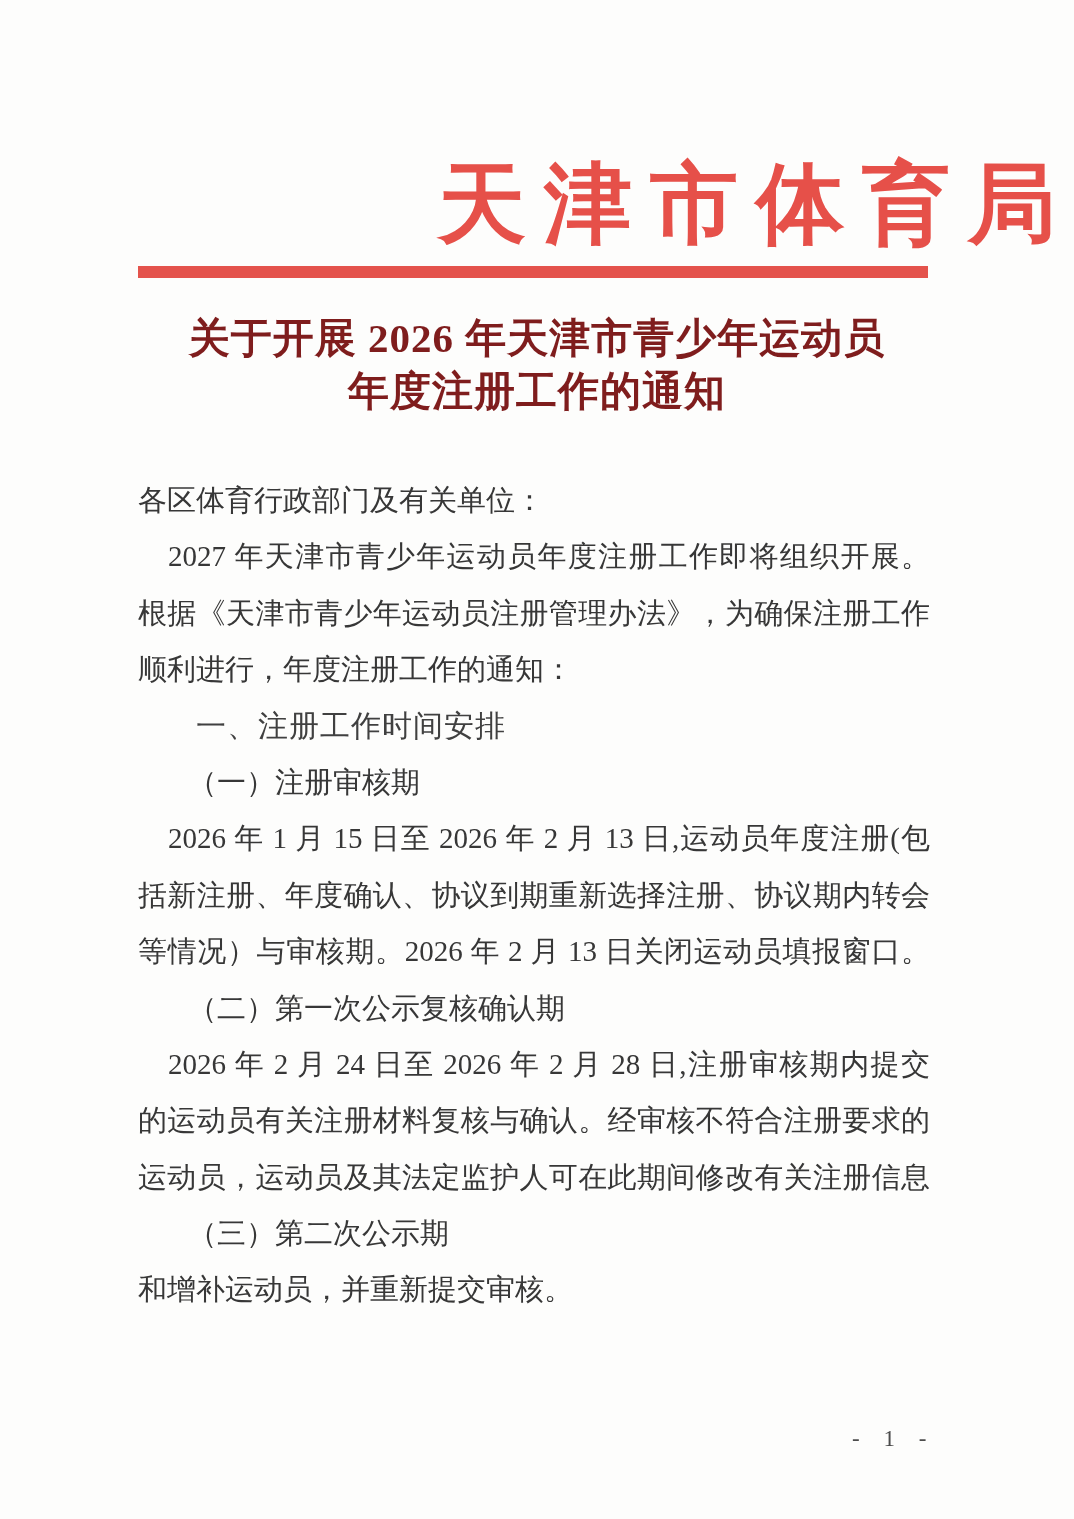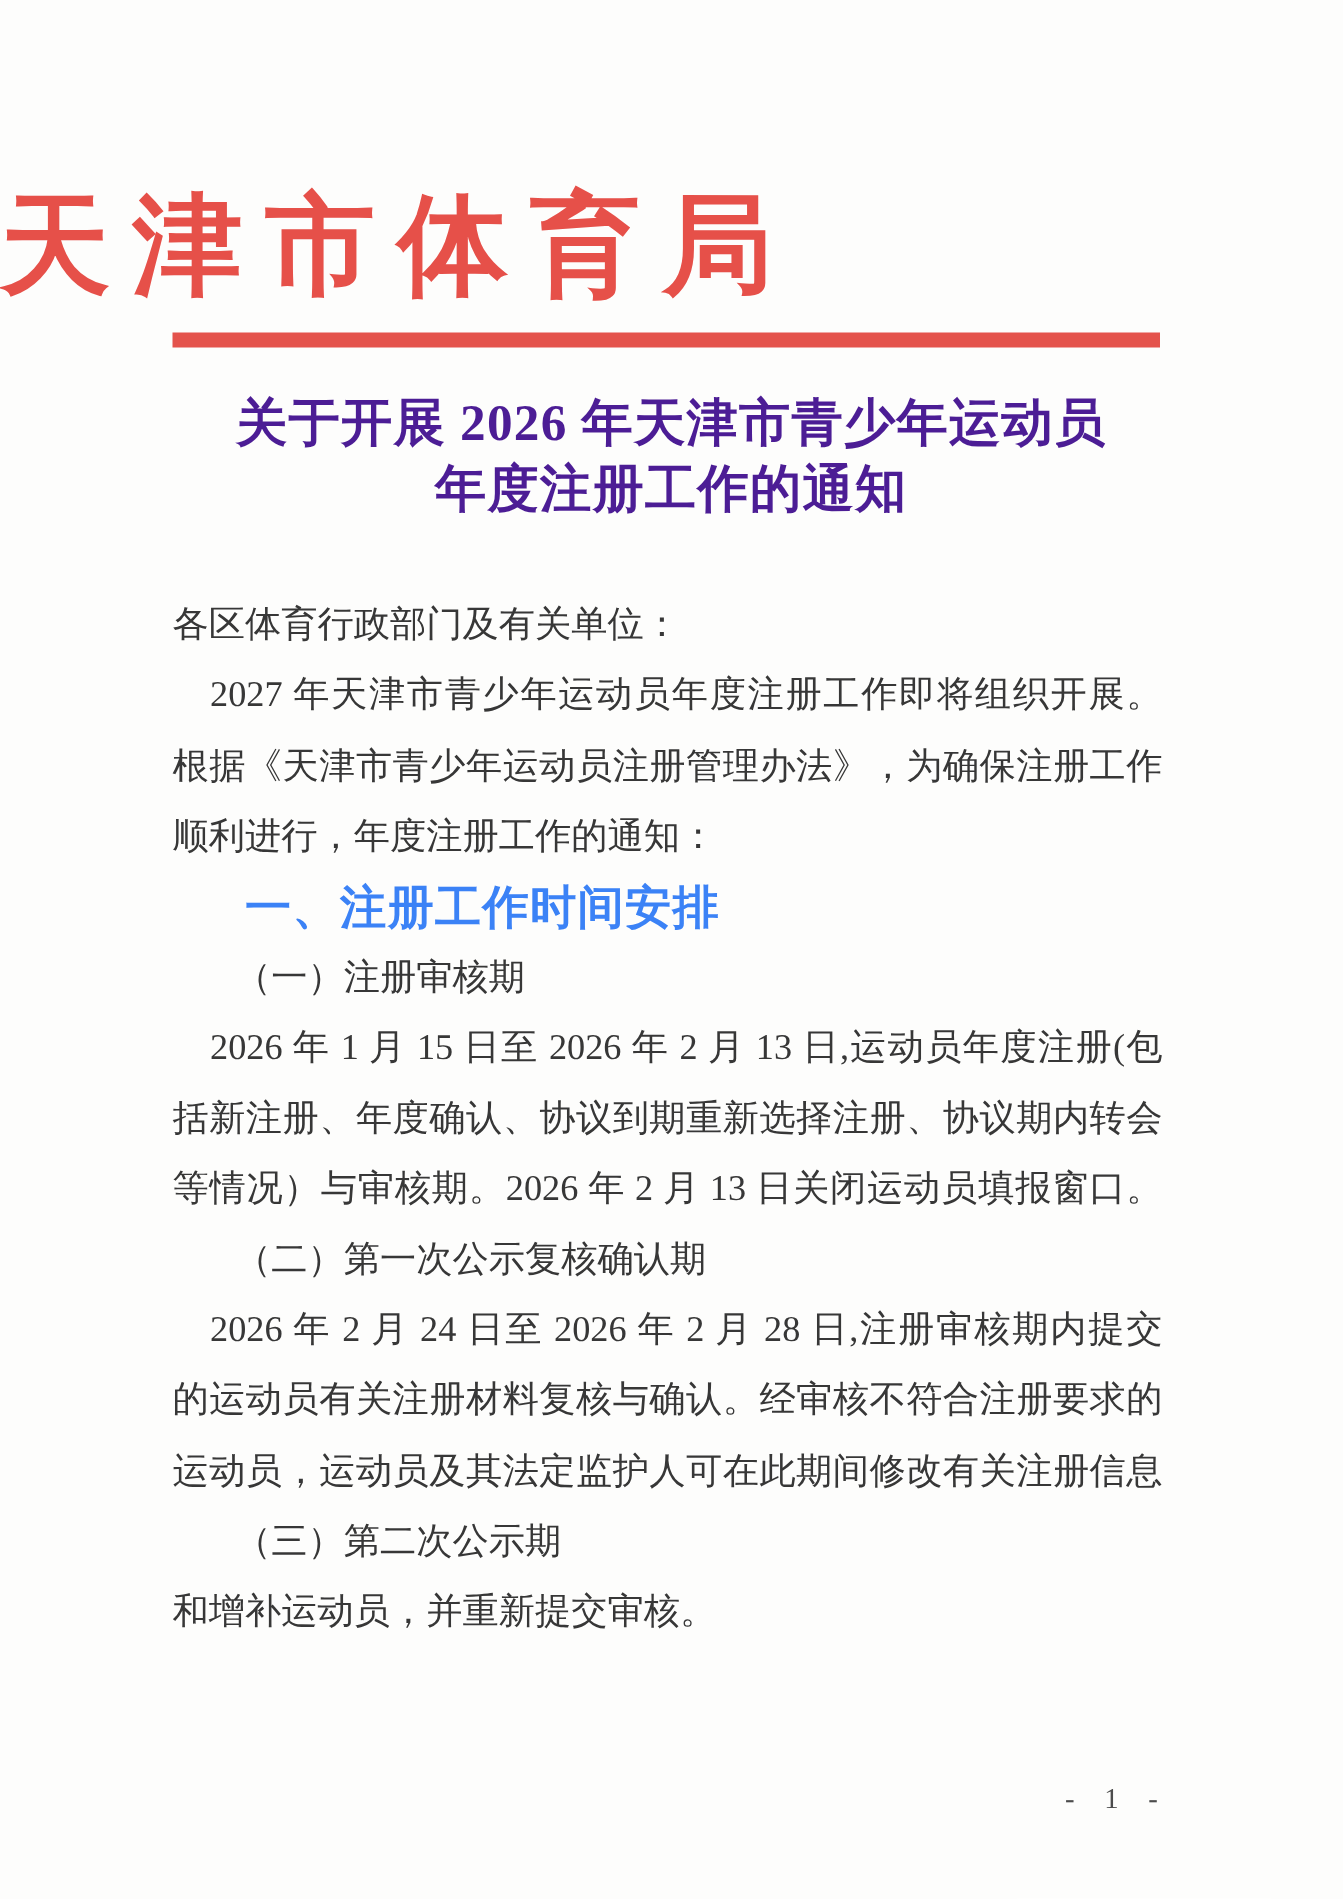--- a/index.html
+++ b/index.html
@@ -7,40 +7,40 @@
     position:relative;
     width:1074px;height:1519px;
     background:#fdfdfc;
     overflow:hidden;
     font-family:"Liberation Serif","DejaVu Serif",serif;
     color:#343434;
   }
   .agency{
     position:absolute;
     top:160px;left:0;width:100%;
-    text-align:left;
+    text-align:right;
     font-size:88px;
     font-weight:bold;
     line-height:1.0;
     letter-spacing:18px;
     box-sizing:border-box;
-    font-family:Liberation Mono, monospace;
+    font-family:Liberation Sans, sans-serif;
   }
   .red-divider{
     position:absolute;
     top:266px;left:138px;
     width:790px;height:12px;
   }
   .doc-title{
     position:absolute;
     top:312px;left:0;width:100%;
     text-align:center;
     font-size:41px;
     font-weight:bold;
-    color:#4c1d95;
+    color:#7f1d1d;
     line-height:53px;
     letter-spacing:1px;
   }
   .body-lines{
     position:absolute;
     top:472px;left:138px;
     width:792px;
   }
   .bline{
     font-size:29px;
@@ -50,24 +50,24 @@
     color:#373737;
   }
   .bline.j{
     text-align:justify;
     text-align-last:justify;
   }
   .bline.ind-para{ text-indent:30px; }
   .bline.ind-sub{ text-indent:50px; }
   .bline.ind-heading{ text-indent:58px; }
   .bline.hd{
-    font-weight:bold;
+    font-weight:normal;
     font-family:"Liberation Sans","DejaVu Sans",sans-serif;
-    font-size:37px;
-    color:#3b82f6;
+    font-size:30px;
+    color:#404040;
     letter-spacing:1px;
   }
   .page-number{
     position:absolute;
     top:1426px;left:852px;
     font-size:23px;
     color:#4c4c4c;
     letter-spacing:5px;
     word-spacing:8px;
     font-family:"Liberation Serif","DejaVu Serif",serif;

